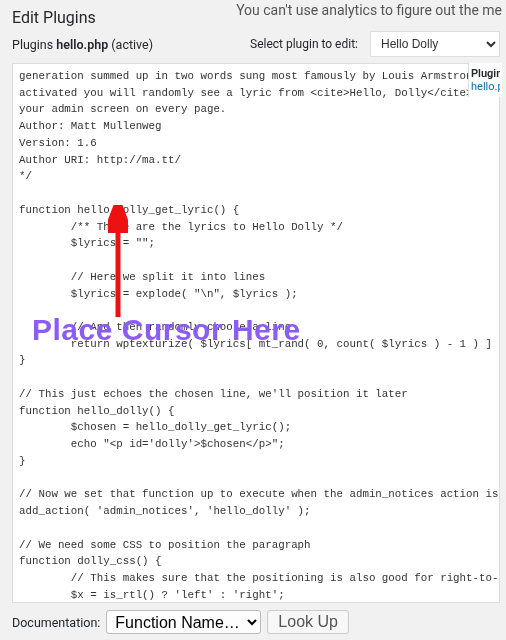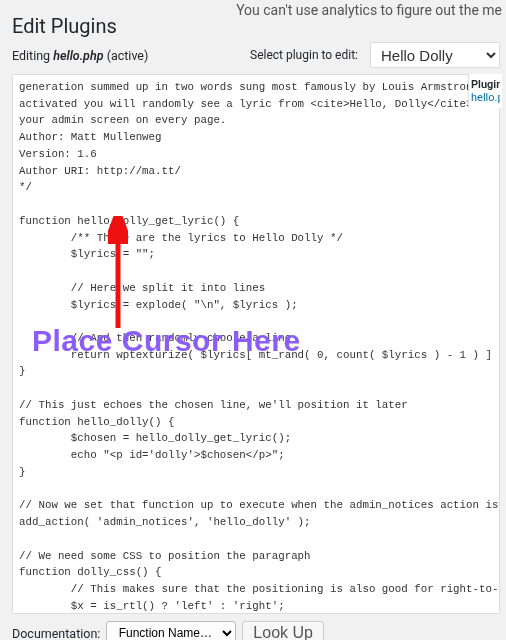--- a/index.html
+++ b/index.html
@@ -17,46 +17,46 @@
   .top-notice {
     position: absolute;
     top: 0;
     right: 0;
     font-size: 14px;
     color: #555;
     padding: 2px 4px;
     white-space: nowrap;
   }
   .page-title {
-    font-size: 20px;
+    font-size: 16px;
     font-weight: 400;
-    margin: 14px 0 4px 12px;
+    margin: 8px 0 4px 12px;
     color: #23282d;
   }
   .subheader {
     display: flex;
     align-items: center;
     padding: 0 6px 6px 12px;
     font-size: 12.5px;
   }
   .editing-label { flex: 0 0 auto; }
-  .editing-label b { font-weight: 600; font-style: italic; }
+  .editing-label b { font-weight: 600; }
   .spacer { flex: 1; }
   .select-label {
     flex: 0 0 auto;
     font-size: 12px;
     color: #23282d;
     margin-right: 12px;
   }
   .plugin-select {
     flex: 0 0 auto;
     height: 26px;
     border: 1px solid #ddd;
     background: #fff;
-    font-size: 15px;
+    font-size: 12px;
     padding: 2px 6px;
     min-width: 130px;
     color: #333;
   }
   .editor-wrap {
     position: relative;
     margin: 0 6px 0 12px;
   }
   .code-editor {
     width: 100%;
@@ -117,25 +117,24 @@
     display: flex;
     align-items: center;
     gap: 6px;
     padding: 4px 0 0 12px;
     font-size: 12.5px;
   }
   .doc-select {
     border: 1px solid #bbb;
     background: #fdfdfd;
     height: 24px;
-    font-size: 12px;
+    font-size: 16px;
     padding: 2px 4px;
     min-width: 130px;
     border-radius: 3px;
-    text-align: center;
   }
   .lookup-btn {
     height: 24px;
     border: 1px solid #ccc;
     background: #f7f7f7;
     font-size: 16px;
     padding: 0 10px;
     border-radius: 3px;
     cursor: pointer;
     color: #555;
@@ -143,21 +142,21 @@
 </style>
 </head>
 <body>
 
 <div class="top-notice">You can't use analytics to figure out the me</div>
 
 <h1 class="page-title">Edit Plugins</h1>
 
 <div class="subheader">
   <span class="editing-label">
-    <span>Editing </span><b>hello.php</b><span> (active)</span>
+    <span>Plugins </span><b>hello.php</b><span> (active)</span>
   </span>
   <span class="spacer"></span>
   <span class="select-label">Select plugin to edit:</span>
   <select class="plugin-select">
     <option>Hello Dolly</option>
   </select>
 </div>
 
 <div class="editor-wrap">
   <textarea class="code-editor" spellcheck="false" style="">generation summed up in two words sung most famously by Louis Armstrong: Hello, Dolly. When

